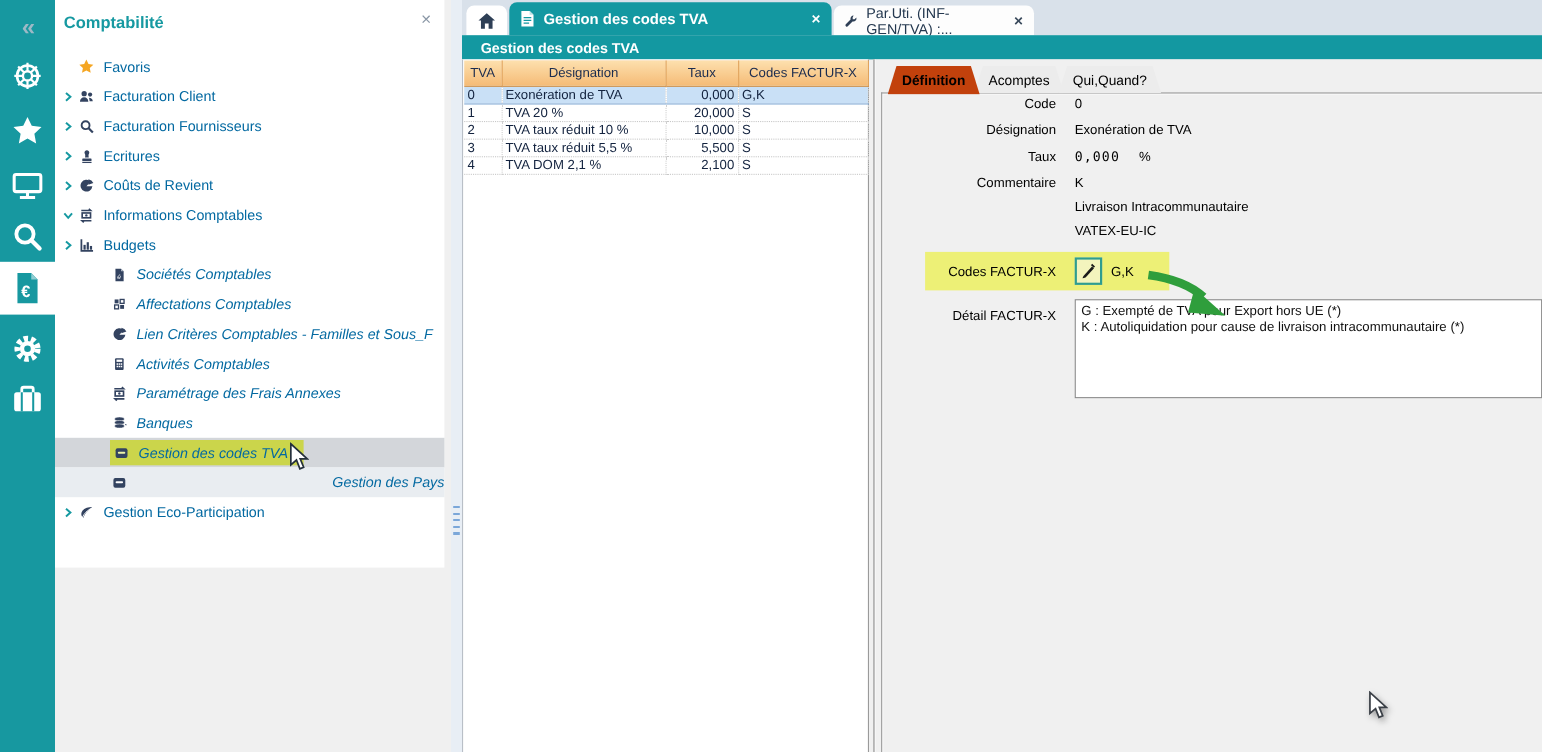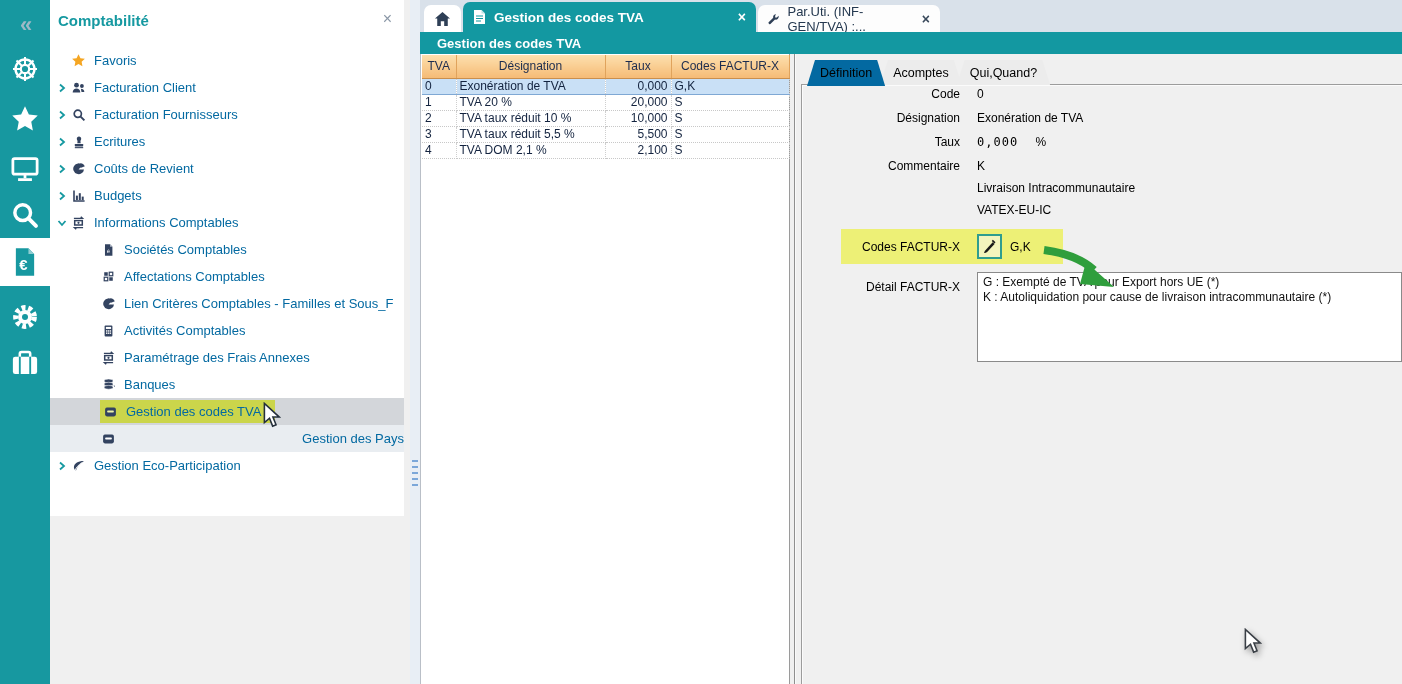--- a/index.html
+++ b/index.html
@@ -16,21 +16,21 @@
   
   .sidebar { position:absolute; left:44px; top:0; width:360px; height:516px; background:#ffffff; z-index:4; }
   .sb-head { position:relative; height:44px; }
   .sb-title { position:absolute; left:14px; top:12px; color:#1699a1; font-size:15px; font-weight:bold; }
   .sb-close { position:absolute; right:12px; top:10px; color:#8a97a6; font-size:16px; cursor:pointer; }
   .nav-list { position:absolute; top:47px; left:0; right:0; }
   .nav-item { height:27px; display:flex; align-items:center; font-size:13px; color:#0369a1; cursor:pointer; white-space:nowrap; overflow:hidden; }
   .nav-item .chev { width:16px; display:flex; justify-content:center; margin-left:10px; flex:0 0 16px; }
   .nav-item .nicon { width:17px; display:flex; justify-content:center; margin-right:7px; flex:0 0 17px; }
   .nav-item.lvl0 .nlabel { } 
-  .nav-item.lvl1 { padding-left:56px; }
+  .nav-item.lvl1 { padding-left:56px;font-style:italic; }
   .nav-item.sel-row { background:#d3d6da; }
   .nav-item.shaded { background:#e9edf1;justify-content:space-between; }
   .hl { display:flex; align-items:center; background:#cbd54b; padding:4px 14px 4px 2px; }
   .hl .nicon { margin-right:7px; }
 
   
   .vsplitter { position:absolute; left:410px; top:0; width:10px; height:684px; background:#e8eef5; z-index:4; }
   .vsplitter .grip { position:absolute; left:2px; top:460px; width:6px; height:28px;
      background:repeating-linear-gradient(180deg,#7ba7d9 0 2px, transparent 2px 6px); }
 
@@ -57,21 +57,21 @@
   table.tva tr.selected td { background:#c9e0f6; border-bottom:1px solid #7fa8d4; }
   table.tva col.c0 { width:34px; } table.tva col.c1 { width:149px; }
   table.tva col.c2 { width:66px; } table.tva col.c3 { width:118px; }
 
   
   .detail-panel { position:absolute; left:374px; right:0; top:0; bottom:0; background:#f0f0f0; border-left:1px solid #8f8f8f; box-shadow:inset 1px 0 0 #fafafa; }
   .ptabs { position:absolute; left:12px; top:6px; height:25px; z-index:3; display:flex; }
   .ptab { height:25px; display:flex; align-items:center; padding:0 13px; font-size:12.5px; color:#000;
      background:#ececec; clip-path:polygon(8px 0, calc(100% - 8px) 0, 100% 100%, 0 100%);
      filter:drop-shadow(0 0 1px #8a8a8a); margin-right:-5px; cursor:pointer; }
-  .ptab.active { font-weight:normal; background:#0369a1; height:26px; z-index:4; }
+  .ptab.active { font-weight:bold; background:#c2410c; height:26px; z-index:4; }
   .tabpage { position:absolute; left:6px; right:0; top:30px; bottom:0; border-top:1px solid #9c9c9c; border-left:1px solid #9c9c9c; box-shadow:inset 1px 1px 0 #fbfbfb; }
 
   .form { position:relative; font-size:12px; color:#000; }
   .f-row { display:grid; grid-template-columns:158px 1fr; min-height:24px; align-items:start; }
   .f-label { text-align:right; padding-top:2px; }
   .f-value { padding-left:17px; padding-top:2px; white-space:nowrap; }
   .mono { font-family:"DejaVu Sans Mono", monospace; letter-spacing:1px; }
   .comm-line { height:22px; }
 
   .codes-row { display:flex; margin-top:4px; }
@@ -224,48 +224,48 @@
               <path d="M6.6,7.4 L10.4,2.9 A5.4,5.4 0 1 0 12,7.4 z" fill="#334360"></path>
               <path d="M8.4,0.9 A6,6 0 0 1 12.9,4.3 L8.4,5.9z" fill="#334360"></path>
             </svg>
           </span>
         <span class="nlabel">Coûts de Revient</span>
       </div>
 
       <div class="nav-item lvl0">
         <span class="chev">
             <svg width="10" height="10" viewBox="0 0 10 10">
+              <path d="M1.5,3 L5,7 L8.5,3" fill="none" stroke="#1699a1" stroke-width="1.8"></path>
+            </svg>
+          </span>
+        <span class="nicon">
+            <svg width="15" height="14" viewBox="0 0 14 14">
+              <rect x="3.2" y="4.6" width="7.6" height="4.4" fill="none" stroke="#334360" stroke-width="1.5"></rect>
+              <circle cx="7" cy="6.8" r="1.1" fill="#334360"></circle>
+              <path d="M2.4,2.4 H11 l-1.7,-1.6 M11.6,11.6 H3 l1.7,1.6" fill="none" stroke="#334360" stroke-width="1.4"></path>
+            </svg>
+          </span>
+        <span class="nlabel">Informations Comptables</span>
+      </div>
+
+      <div class="nav-item lvl0">
+        <span class="chev">
+            <svg width="10" height="10" viewBox="0 0 10 10">
               <path d="M3,1.5 L7,5 L3,8.5" fill="none" stroke="#1699a1" stroke-width="1.8"></path>
             </svg>
           </span>
         <span class="nicon">
             <svg width="14" height="14" viewBox="0 0 14 14">
               <path d="M2,1.5 V12 H12.6" fill="none" stroke="#334360" stroke-width="1.6"></path>
               <rect x="3.9" y="6.6" width="2" height="4.4" fill="#334360"></rect>
               <rect x="6.8" y="4.2" width="2" height="6.8" fill="#334360"></rect>
               <rect x="9.7" y="7.6" width="2" height="3.4" fill="#334360"></rect>
             </svg>
           </span>
         <span class="nlabel">Budgets</span>
-      </div>
-
-      <div class="nav-item lvl0">
-        <span class="chev">
-            <svg width="10" height="10" viewBox="0 0 10 10">
-              <path d="M1.5,3 L5,7 L8.5,3" fill="none" stroke="#1699a1" stroke-width="1.8"></path>
-            </svg>
-          </span>
-        <span class="nicon">
-            <svg width="15" height="14" viewBox="0 0 14 14">
-              <rect x="3.2" y="4.6" width="7.6" height="4.4" fill="none" stroke="#334360" stroke-width="1.5"></rect>
-              <circle cx="7" cy="6.8" r="1.1" fill="#334360"></circle>
-              <path d="M2.4,2.4 H11 l-1.7,-1.6 M11.6,11.6 H3 l1.7,1.6" fill="none" stroke="#334360" stroke-width="1.4"></path>
-            </svg>
-          </span>
-        <span class="nlabel">Informations Comptables</span>
       </div>
 
       <div class="nav-item lvl1">
         <span class="nicon">
             <svg width="13" height="14" viewBox="0 0 14 14">
               <path d="M3.2,0.8 h5.4 l2.6,2.6 v9.8 H3.2z" fill="#334360"></path>
               <path d="M8.6,0.8 v2.6 h2.6z" fill="#aeb6c4"></path>
               <text x="5" y="10.5" font-size="6.5" fill="#fff" font-family="Liberation Sans, sans-serif">é</text>
             </svg>
           </span>

